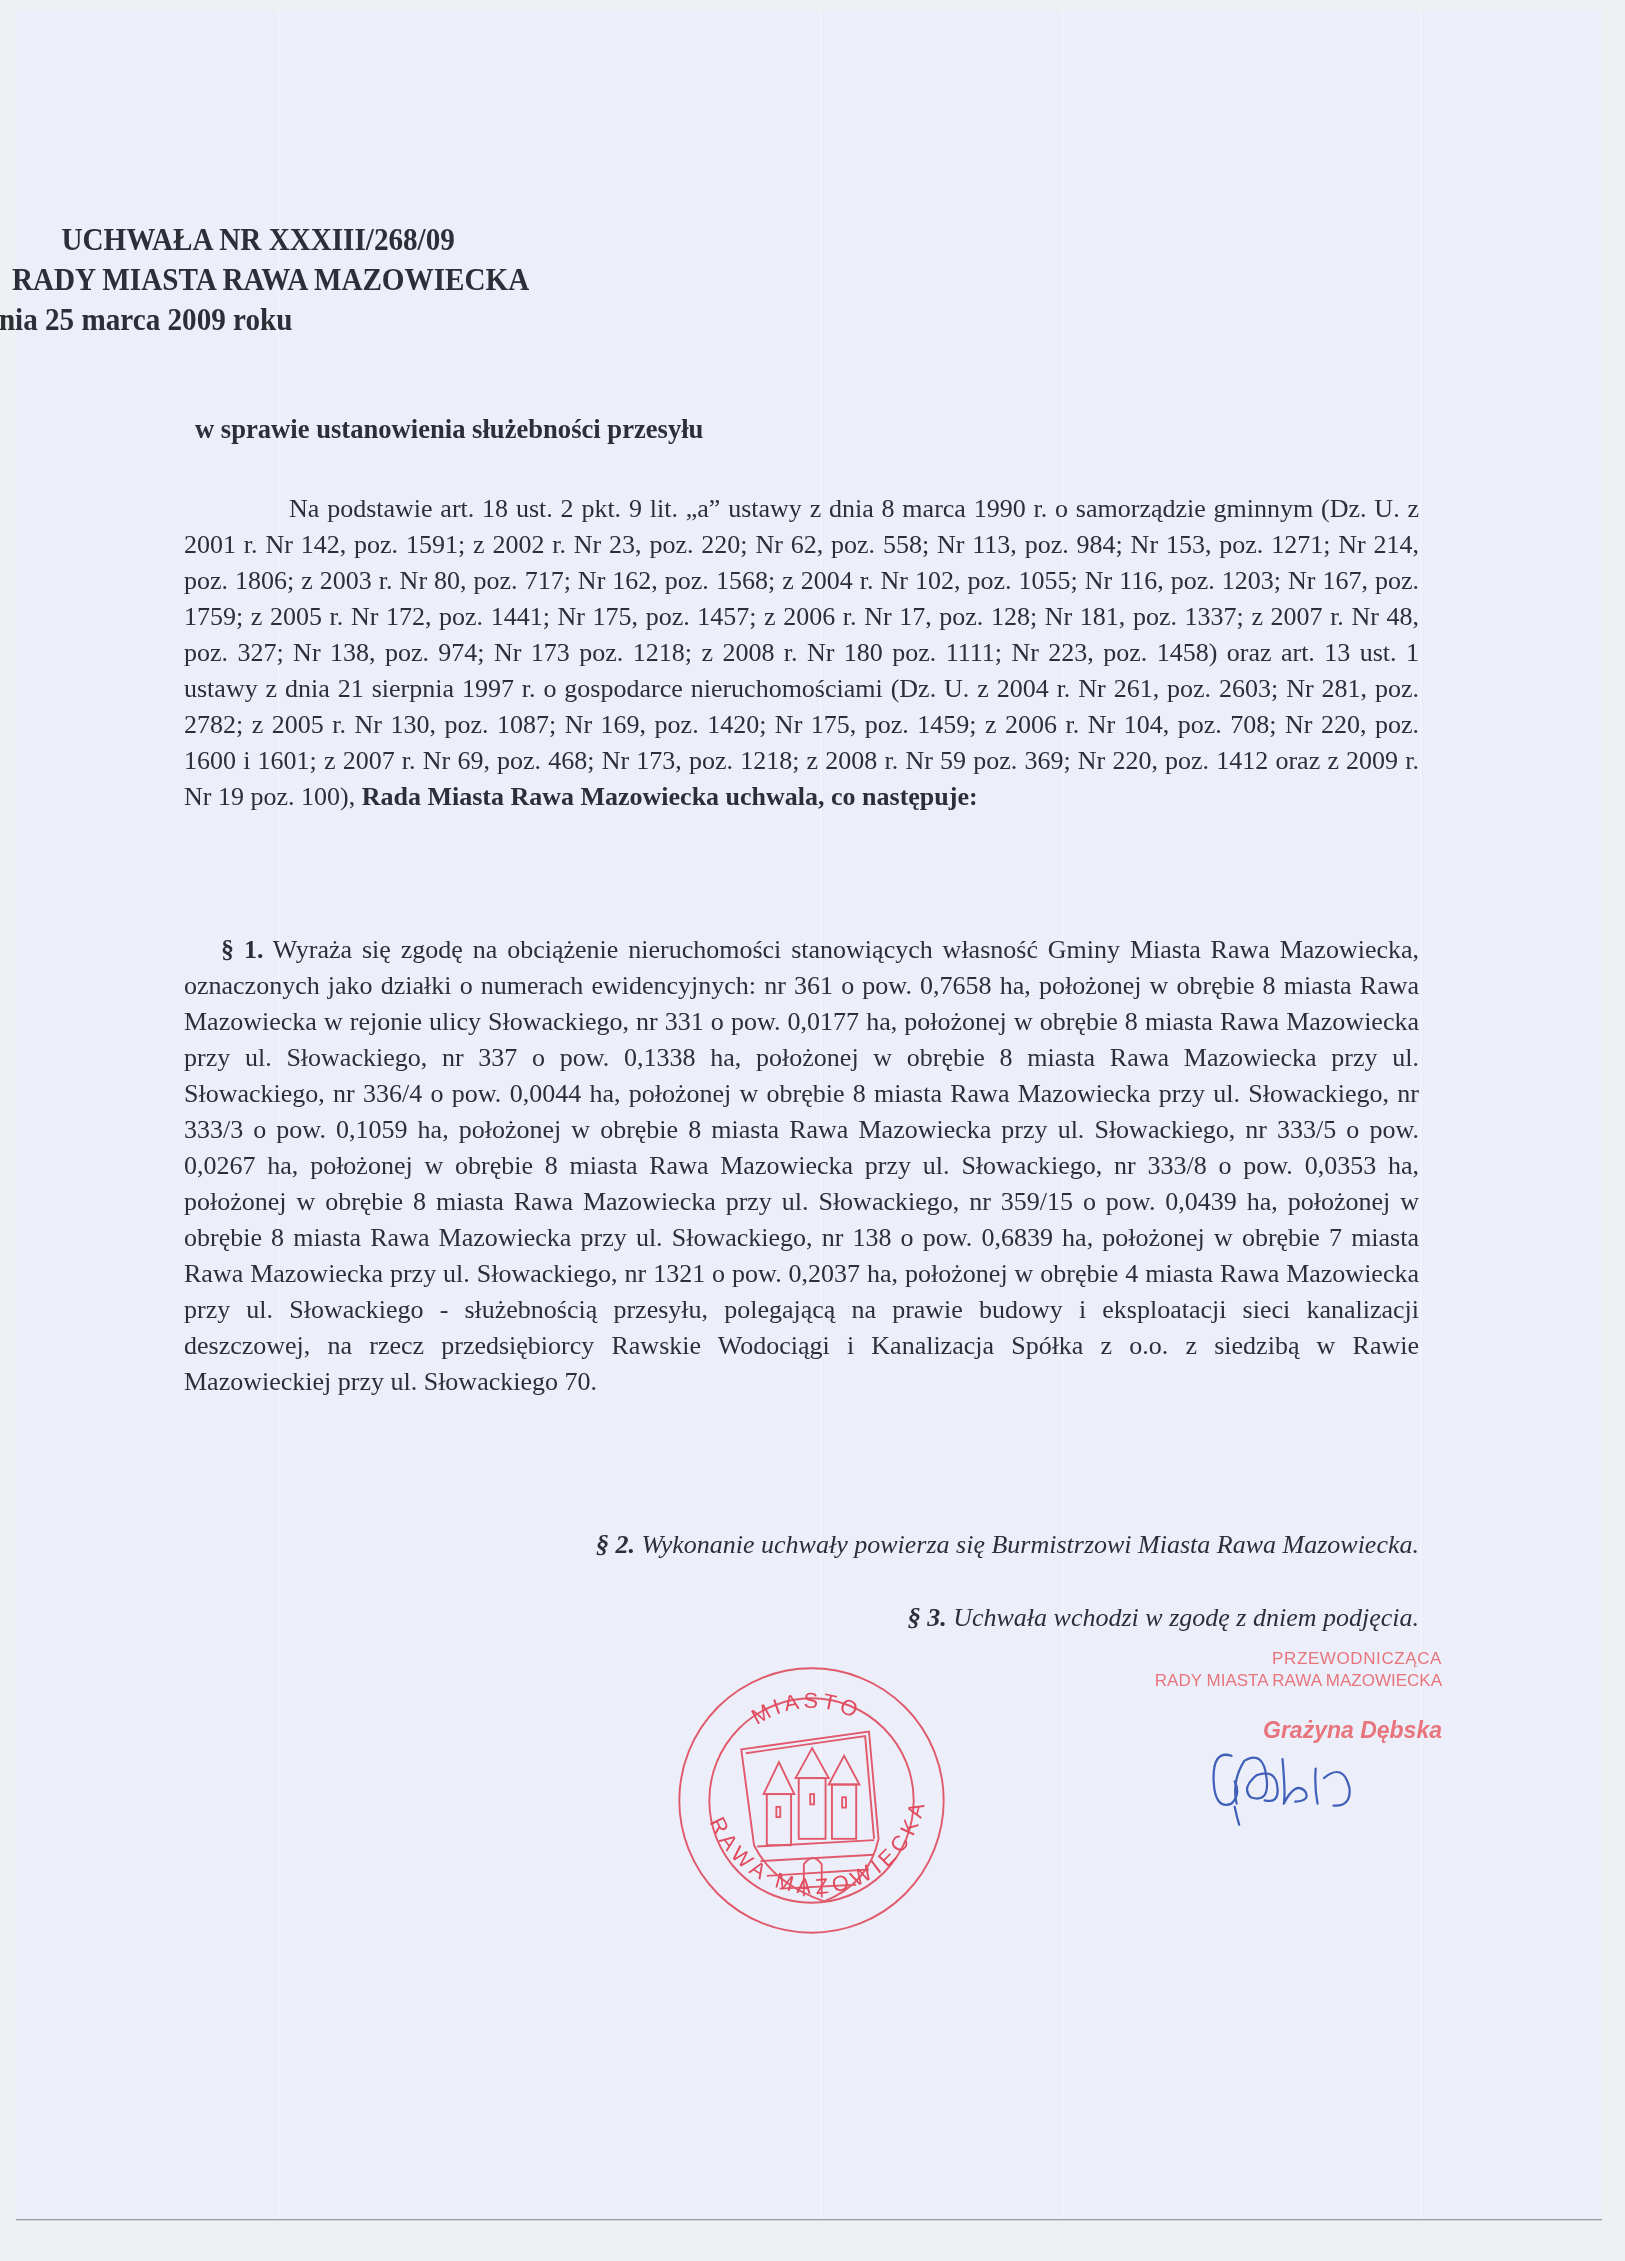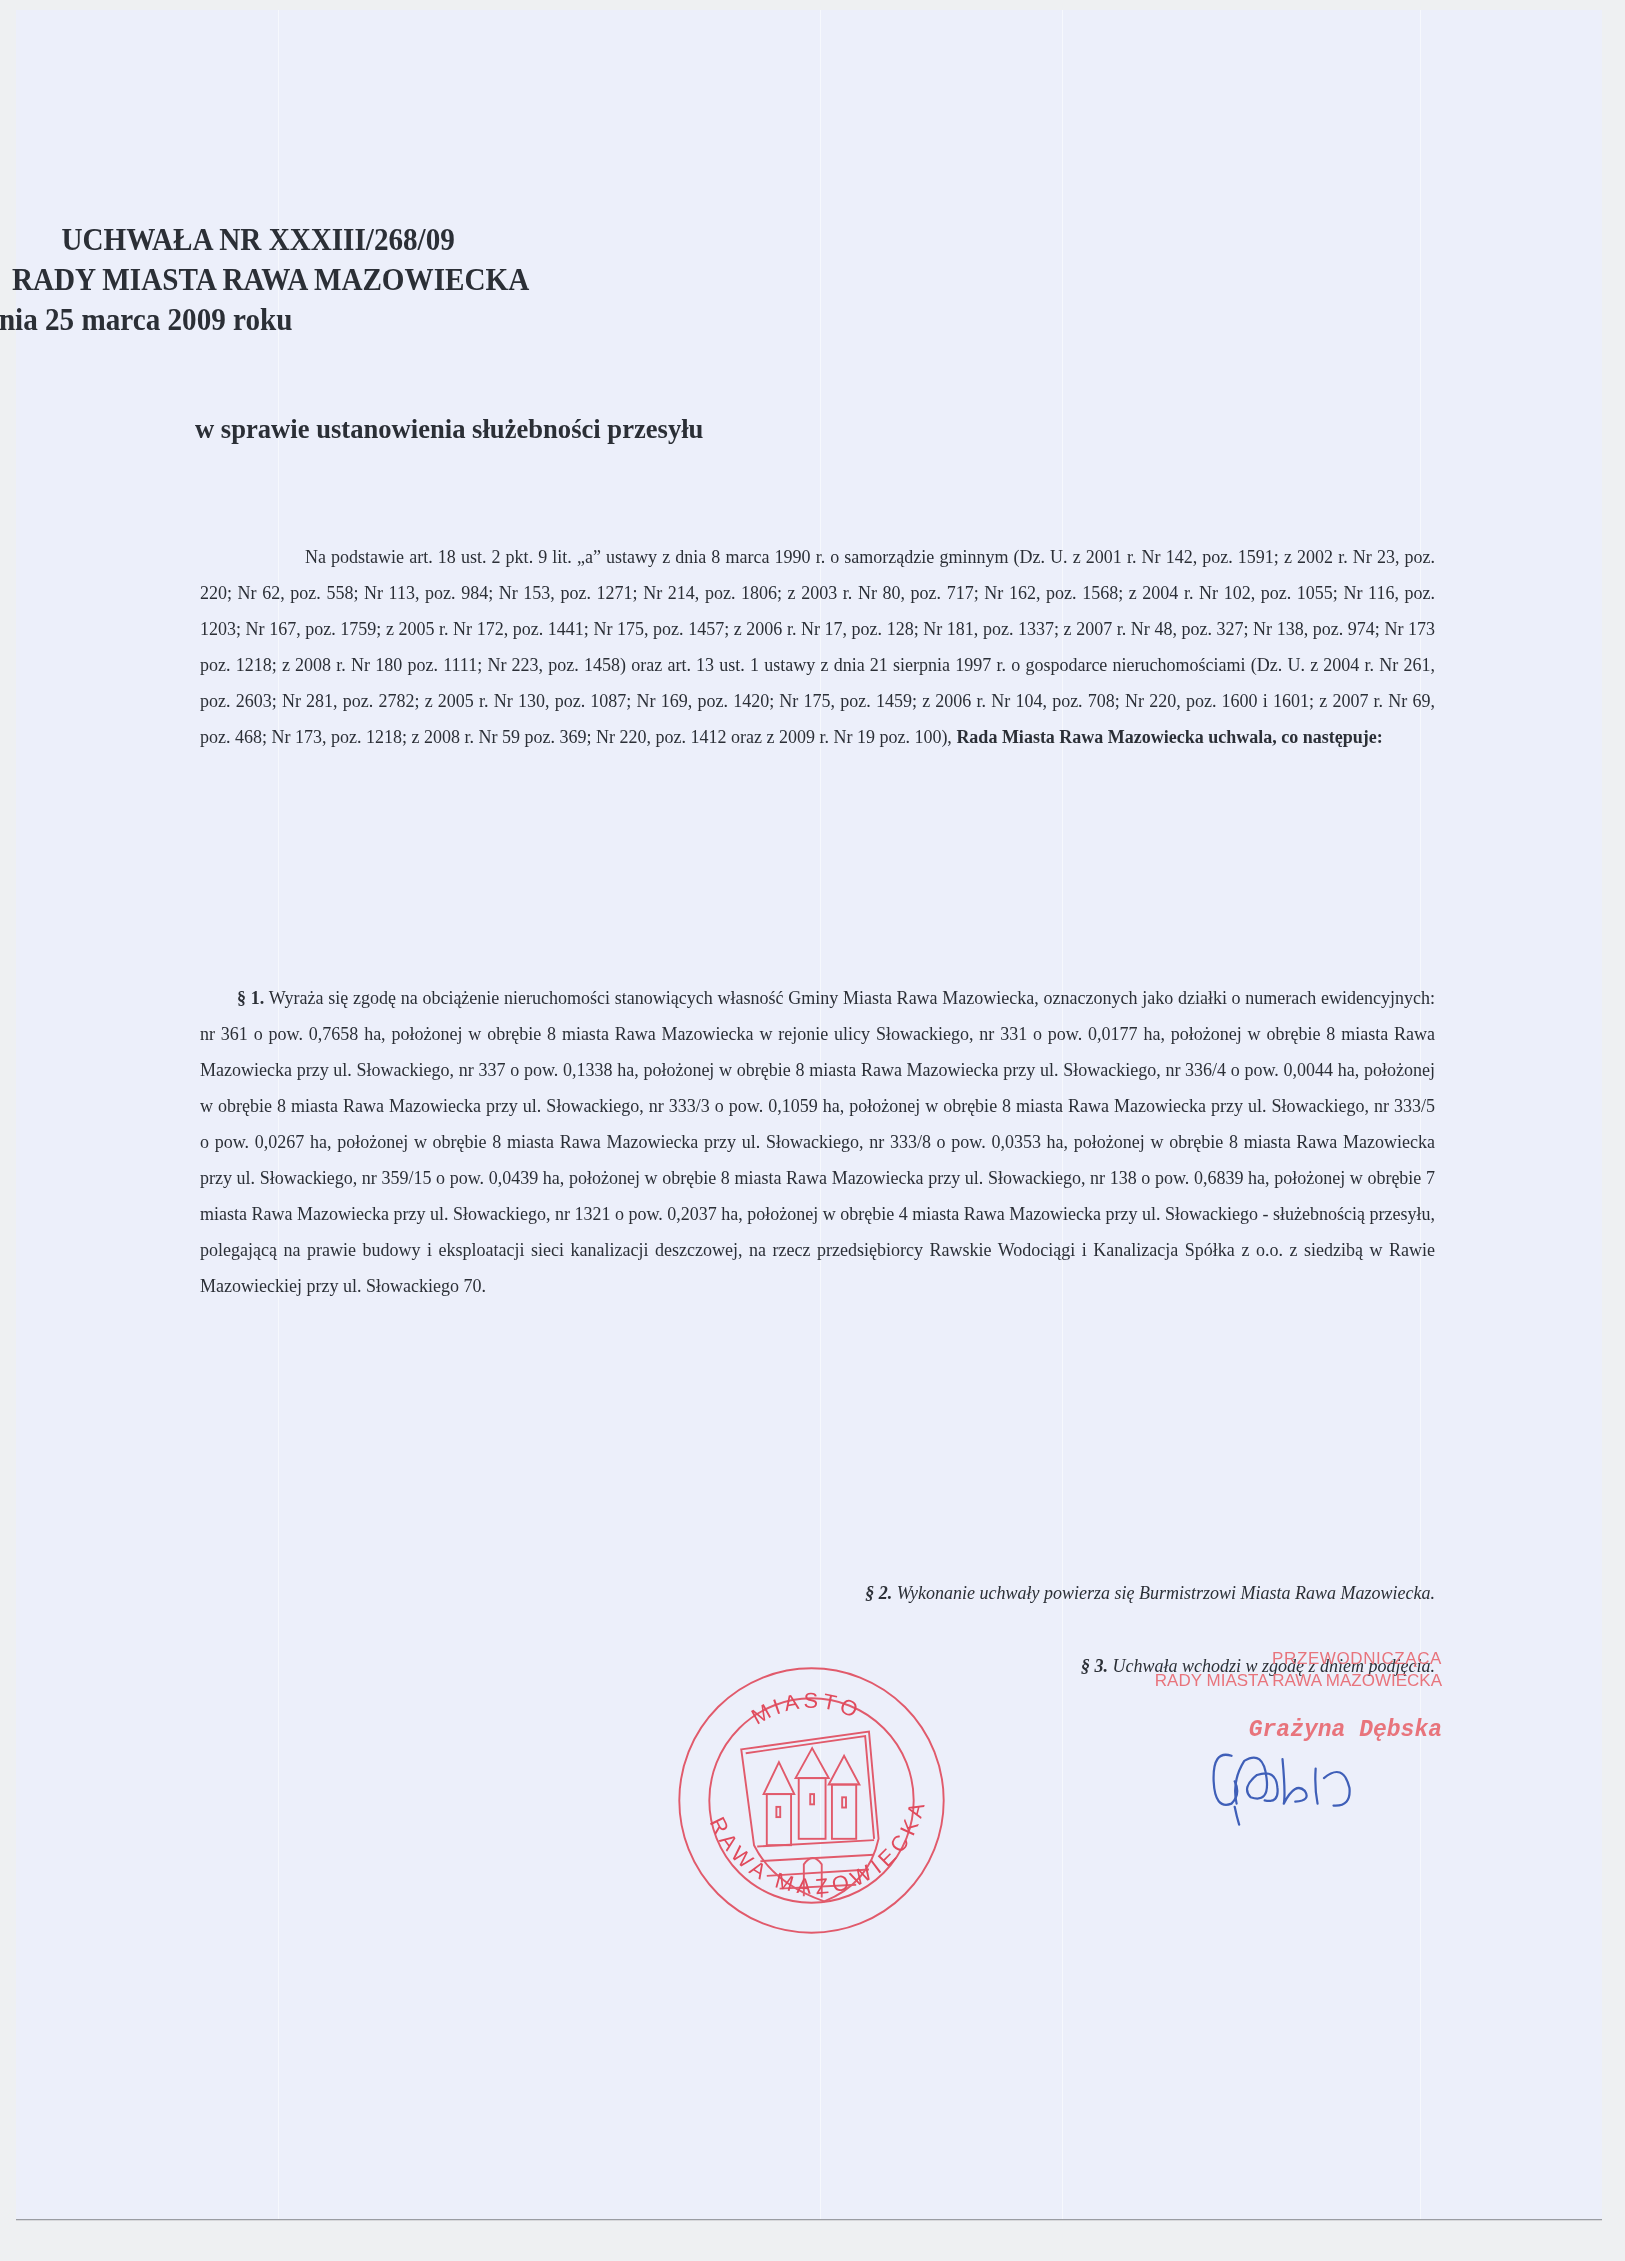--- a/index.html
+++ b/index.html
@@ -24,40 +24,40 @@
   }
   .header .l1 { font-size: 31px; letter-spacing: 0px; margin-left: 12.8px; line-height: 40px; transform: scaleX(0.94); }
   .header .l2 { font-size: 31px; line-height: 40px; margin-left: -38px; transform: scaleX(0.94); }
   .header .l3 { font-size: 31px; line-height: 40px; margin-left: -89px; transform: scaleX(0.94); }
   .subject {
     position: absolute; left: 195px; top: 413px;
     font-size: 28px; font-weight: bold;
     transform: scaleX(0.95); transform-origin: left;
   }
   .body {
-    position: absolute; left: 200px; width: 1235px;
-    font-size: 18px; line-height: 36px; text-align: justify; margin-top: 48px;
+    position: absolute; left: 184px; width: 1235px;
+    font-size: 26px; line-height: 36px; text-align: justify;
   }
   .preamble { top: 491px; }
   .preamble p { margin: 0; text-indent: 105px; }
   .b { font-weight: bold; }
   .par1 { top: 932px; }
   .par1 p { margin: 0; text-indent: 37px; }
   .par2 { top: 1527px; }
   .par3 { top: 1600px; }
   .par2 p, .par3 p { margin: 0; padding-left: 89px; text-align: right; font-style: italic; }
   .stamp { position: absolute; left: 671px; top: 1660px; width: 281px; height: 281px; }
   .stamp svg { width: 100%; height: 100%; }
   .sig-block {
     position: absolute; left: 1085px; top: 1648px; width: 357px;
     text-align: right; color: #e8747c;
   }
   .sig-block .role1 { font-family: "Liberation Sans", "DejaVu Sans", sans-serif; font-size: 17px; letter-spacing: 0.6px; line-height: 22px; margin-left: -12.8px; }
   .sig-block .role2 { font-family: "Liberation Sans", "DejaVu Sans", sans-serif; font-size: 17px; letter-spacing: 0px; line-height: 22px; margin-left: -38px; }
-  .sig-block .name { font-family: Liberation Mono, monospace; font-size: 23px; font-style: italic; font-weight: bold; margin-top: 25px; margin-left: -19px; }
+  .sig-block .name { font-family: Liberation Sans, sans-serif; font-size: 23px; font-style: italic; font-weight: bold; margin-top: 25px; margin-left: -19px; }
   .signature { position: absolute; left: 1206px; top: 1743px; width: 153px; height: 83px; }
 </style>
 </head>
 <body>
 
 <div class="page">
   <div class="scanline" style="left:262px"></div>
   <div class="scanline" style="left:804px"></div>
   <div class="scanline" style="left:1046px"></div>
   <div class="scanline" style="left:1404px"></div>

